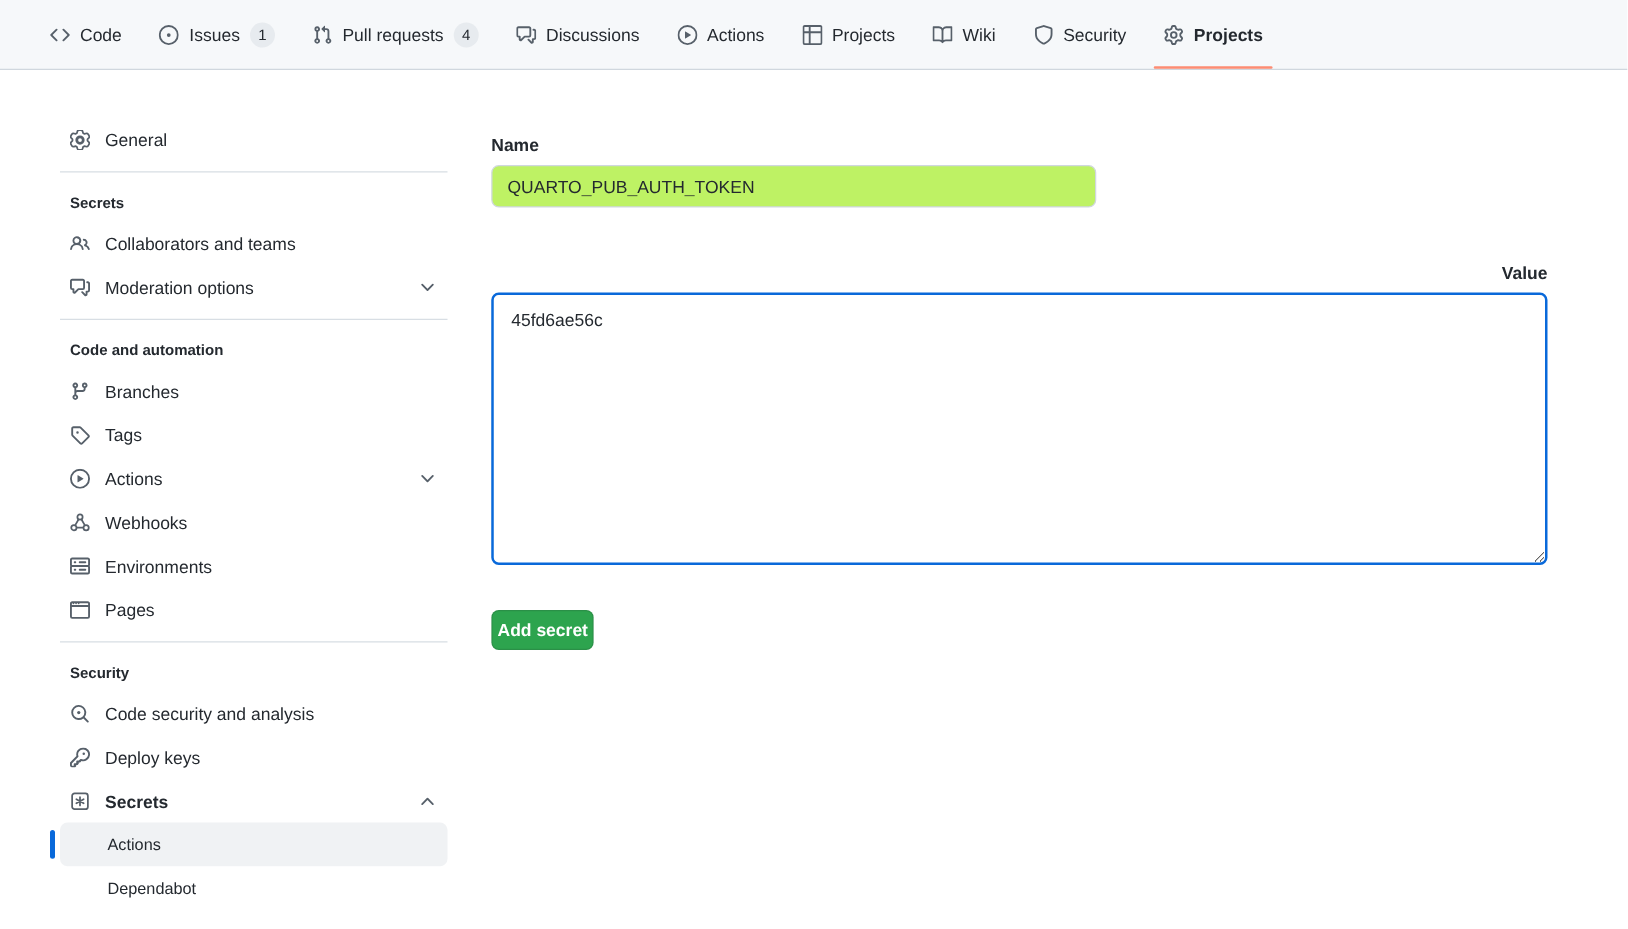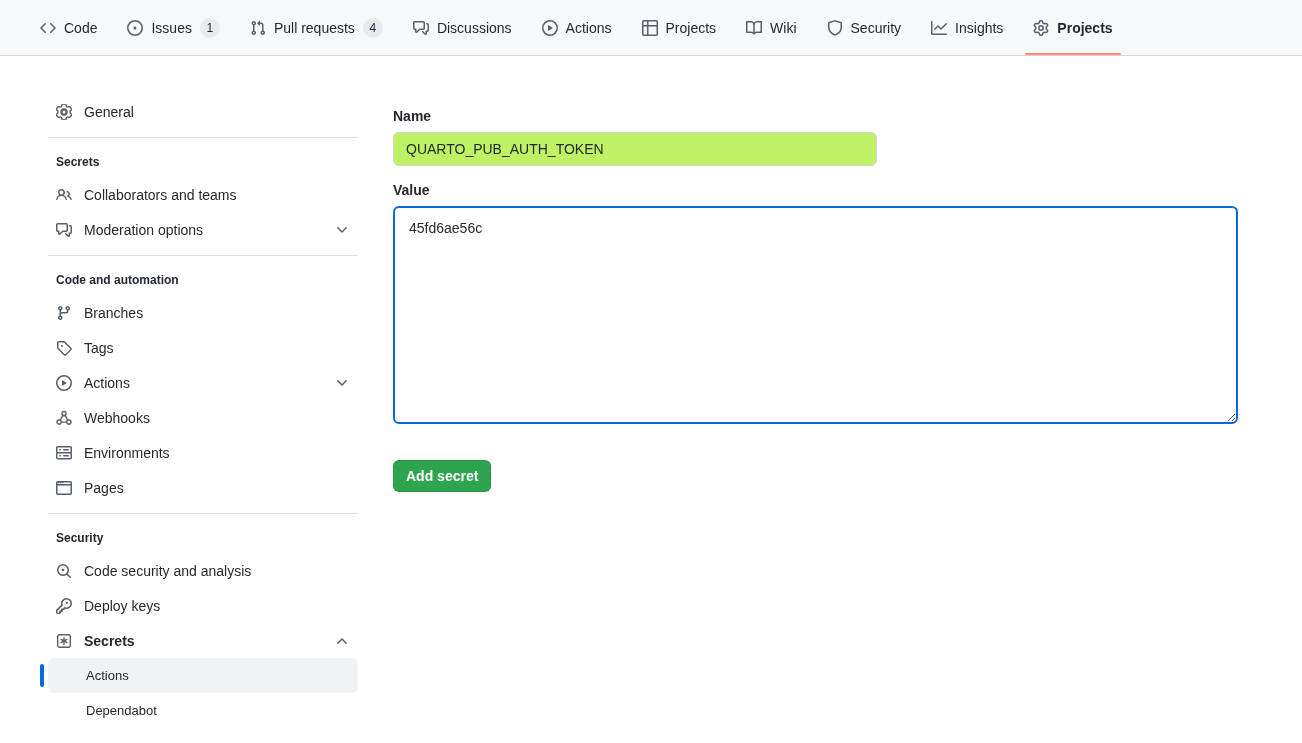--- a/index.html
+++ b/index.html
@@ -65,32 +65,32 @@
     border-bottom:1px solid #d8dee4;
   }
   .breadcrumb a { color:#0969da; text-decoration:none; cursor:pointer; }
   .field-label { font-weight:600; margin-top:16px; margin-bottom:8px; }
   .name-input {
     width:484px; height:34px; padding:5px 12px; font-size:14px;
     font-family:"Liberation Sans","DejaVu Sans",sans-serif;
     color:#24292f; background:#bef264; border:1px solid #d0d7de;
     border-radius:6px; outline:none;
   }
-  .field-label.value-label { margin-top:16px; }
+  .field-label.value-label { margin-top:44px;text-align:right; }
   .value-textarea {
     width:845px; height:218px; padding:12px 14px; font-size:14px;
     font-family:"Liberation Sans","DejaVu Sans",sans-serif;
     color:#24292f; background:#ffffff; border:2px solid #0969da;
     border-radius:6px; outline:none; resize:vertical; display:block;
   }
   .add-btn {
     margin-top:36px; background:#2da44e; color:#ffffff; font-weight:600;
     font-size:14px; font-family:"Liberation Sans","DejaVu Sans",sans-serif;
     border:1px solid rgba(27,31,36,0.15); border-radius:6px;
-    padding:5px 12px; height:32px; cursor:pointer;
+    padding:5px 4px; height:32px; cursor:pointer;
   }
 </style>
 </head>
 <body>
 
 <nav class="topnav">
 
   <div class="tab">
     <span class="ticon">
       <svg width="16" height="16" viewBox="0 0 16 16" fill="currentColor">
@@ -159,28 +159,20 @@
 
   <div class="tab">
     <span class="ticon">
       <svg width="16" height="16" viewBox="0 0 16 16" fill="currentColor">
           <path d="M7.467.133a1.748 1.748 0 0 1 1.066 0l5.25 1.68A1.75 1.75 0 0 1 15 3.48V7c0 1.566-.32 3.182-1.303 4.682-.983 1.498-2.585 2.813-5.032 3.855a1.697 1.697 0 0 1-1.33 0c-2.447-1.042-4.049-2.357-5.032-3.855C1.32 10.182 1 8.566 1 7V3.48a1.75 1.75 0 0 1 1.217-1.667Zm.61 1.429a.25.25 0 0 0-.153 0l-5.25 1.68a.25.25 0 0 0-.174.238V7c0 1.358.275 2.666 1.057 3.86.784 1.194 2.121 2.34 4.366 3.297a.196.196 0 0 0 .154 0c2.245-.956 3.582-2.104 4.366-3.298C13.225 9.666 13.5 8.36 13.5 7V3.48a.251.251 0 0 0-.174-.237Z"></path>
         </svg>
     </span>
     <span>Security</span>
   </div>
 
-  <div class="tab">
-    <span class="ticon">
-      <svg width="16" height="16" viewBox="0 0 16 16" fill="currentColor">
-          <path d="M1.5 1.75V13.5h13.75a.75.75 0 0 1 0 1.5H.75a.75.75 0 0 1-.75-.75V1.75a.75.75 0 0 1 1.5 0Zm14.28 2.53-5.25 5.25a.75.75 0 0 1-1.06 0L7 7.06 4.28 9.78a.751.751 0 0 1-1.042-.018.751.751 0 0 1-.018-1.042l3.25-3.25a.75.75 0 0 1 1.06 0L10 7.94l4.72-4.72a.751.751 0 0 1 1.042.018.751.751 0 0 1 .018 1.042Z"></path>
-        </svg>
-    </span>
-    <span>Insights</span>
-  </div>
 
   <div class="tab active">
     <span class="ticon">
       <svg width="16" height="16" viewBox="0 0 16 16" fill="currentColor">
           <path d="M8 0c.236 0 .47.01.701.031.743.064 1.289.614 1.458 1.26l.288 1.106c.018.066.079.158.212.224.231.114.454.243.668.386.123.082.233.09.299.071l1.103-.303c.644-.176 1.392.021 1.82.63.27.385.506.792.704 1.218.315.675.111 1.422-.364 1.891l-.814.806c-.049.048-.098.147-.088.294.016.257.016.515 0 .772-.01.147.038.246.088.294l.814.806c.475.469.679 1.216.364 1.891a7.977 7.977 0 0 1-.704 1.217c-.428.61-1.176.807-1.82.63l-1.102-.302c-.067-.019-.177-.011-.3.071a5.909 5.909 0 0 1-.668.386c-.133.066-.194.158-.211.224l-.29 1.106c-.168.646-.715 1.196-1.458 1.26a8.006 8.006 0 0 1-1.402 0c-.743-.064-1.289-.614-1.458-1.26l-.289-1.106c-.018-.066-.079-.158-.212-.224a5.738 5.738 0 0 1-.668-.386c-.123-.082-.233-.09-.299-.071l-1.103.303c-.644.176-1.392-.021-1.82-.63a8.12 8.12 0 0 1-.704-1.218c-.315-.675-.111-1.422.363-1.891l.815-.806c.05-.048.098-.147.088-.294a6.214 6.214 0 0 1 0-.772c.01-.147-.038-.246-.088-.294l-.815-.806C.635 6.045.431 5.298.746 4.623a7.92 7.92 0 0 1 .704-1.217c.428-.61 1.176-.807 1.82-.63l1.102.302c.067.019.177.011.3-.071.214-.143.437-.272.668-.386.133-.066.194-.158.211-.224l.29-1.106C6.009.645 6.556.095 7.299.03 7.53.01 7.764 0 8 0Zm-.571 1.525c-.036.003-.108.036-.137.146l-.289 1.105c-.147.561-.549.967-.998 1.189-.173.086-.34.183-.5.29-.417.278-.97.423-1.529.27l-1.103-.303c-.109-.03-.175.016-.195.045-.22.312-.412.644-.573.99-.014.031-.021.11.059.19l.815.806c.411.406.562.957.53 1.456a4.709 4.709 0 0 0 0 .582c.032.499-.119 1.05-.53 1.456l-.815.806c-.081.08-.073.159-.059.19.162.346.353.677.573.989.02.03.085.076.195.046l1.102-.303c.56-.153 1.113-.008 1.53.27.161.107.328.204.501.29.447.222.85.629.997 1.189l.289 1.105c.029.109.101.143.137.146a6.6 6.6 0 0 0 1.142 0c.036-.003.108-.036.137-.146l.289-1.105c.147-.561.549-.967.998-1.189.173-.086.34-.183.5-.29.417-.278.97-.423 1.529-.27l1.103.303c.109.029.175-.016.195-.045.22-.313.411-.644.573-.99.014-.031.021-.11-.059-.19l-.815-.806c-.411-.406-.562-.957-.53-1.456a4.709 4.709 0 0 0 0-.582c-.032-.499.119-1.05.53-1.456l.815-.806c.081-.08.073-.159.059-.19a6.464 6.464 0 0 0-.573-.989c-.02-.03-.085-.076-.195-.046l-1.102.303c-.56.153-1.113.008-1.53-.27a4.44 4.44 0 0 0-.501-.29c-.447-.222-.85-.629-.997-1.189l-.289-1.105c-.029-.11-.101-.143-.137-.146a6.6 6.6 0 0 0-1.142 0ZM11 8a3 3 0 1 1-6 0 3 3 0 0 1 6 0ZM9.5 8a1.5 1.5 0 1 0-3.001.001A1.5 1.5 0 0 0 9.5 8Z"></path>
         </svg>
     </span>
     <span>Projects</span>
   </div>
 </nav>

